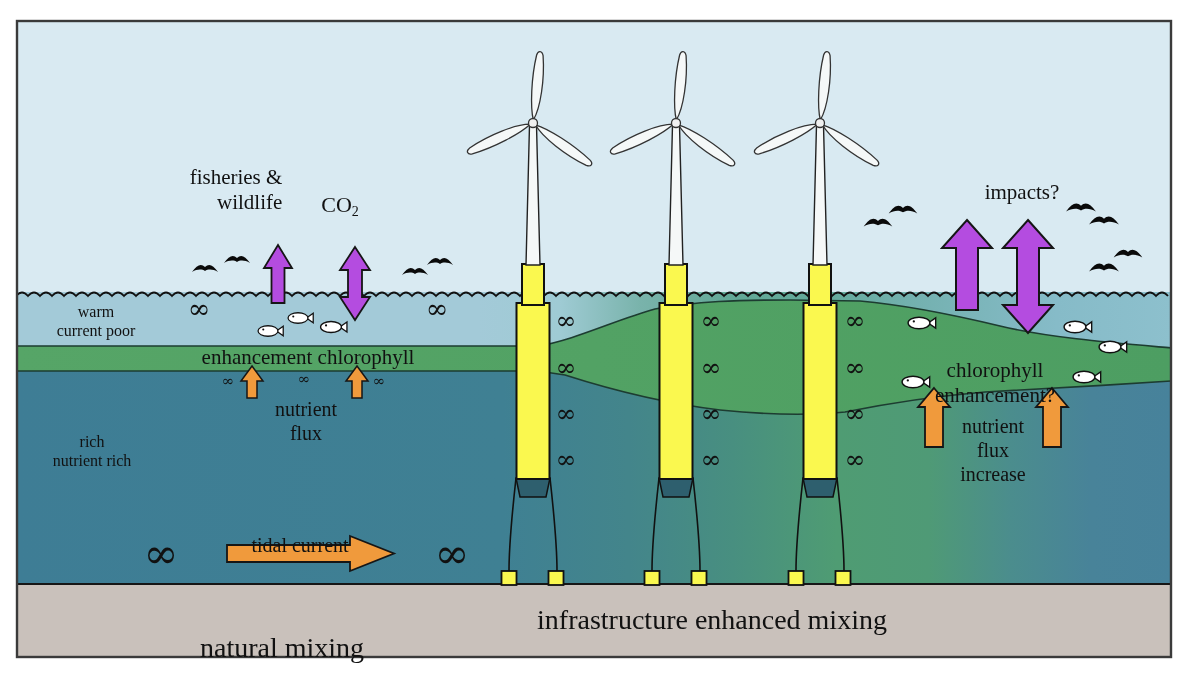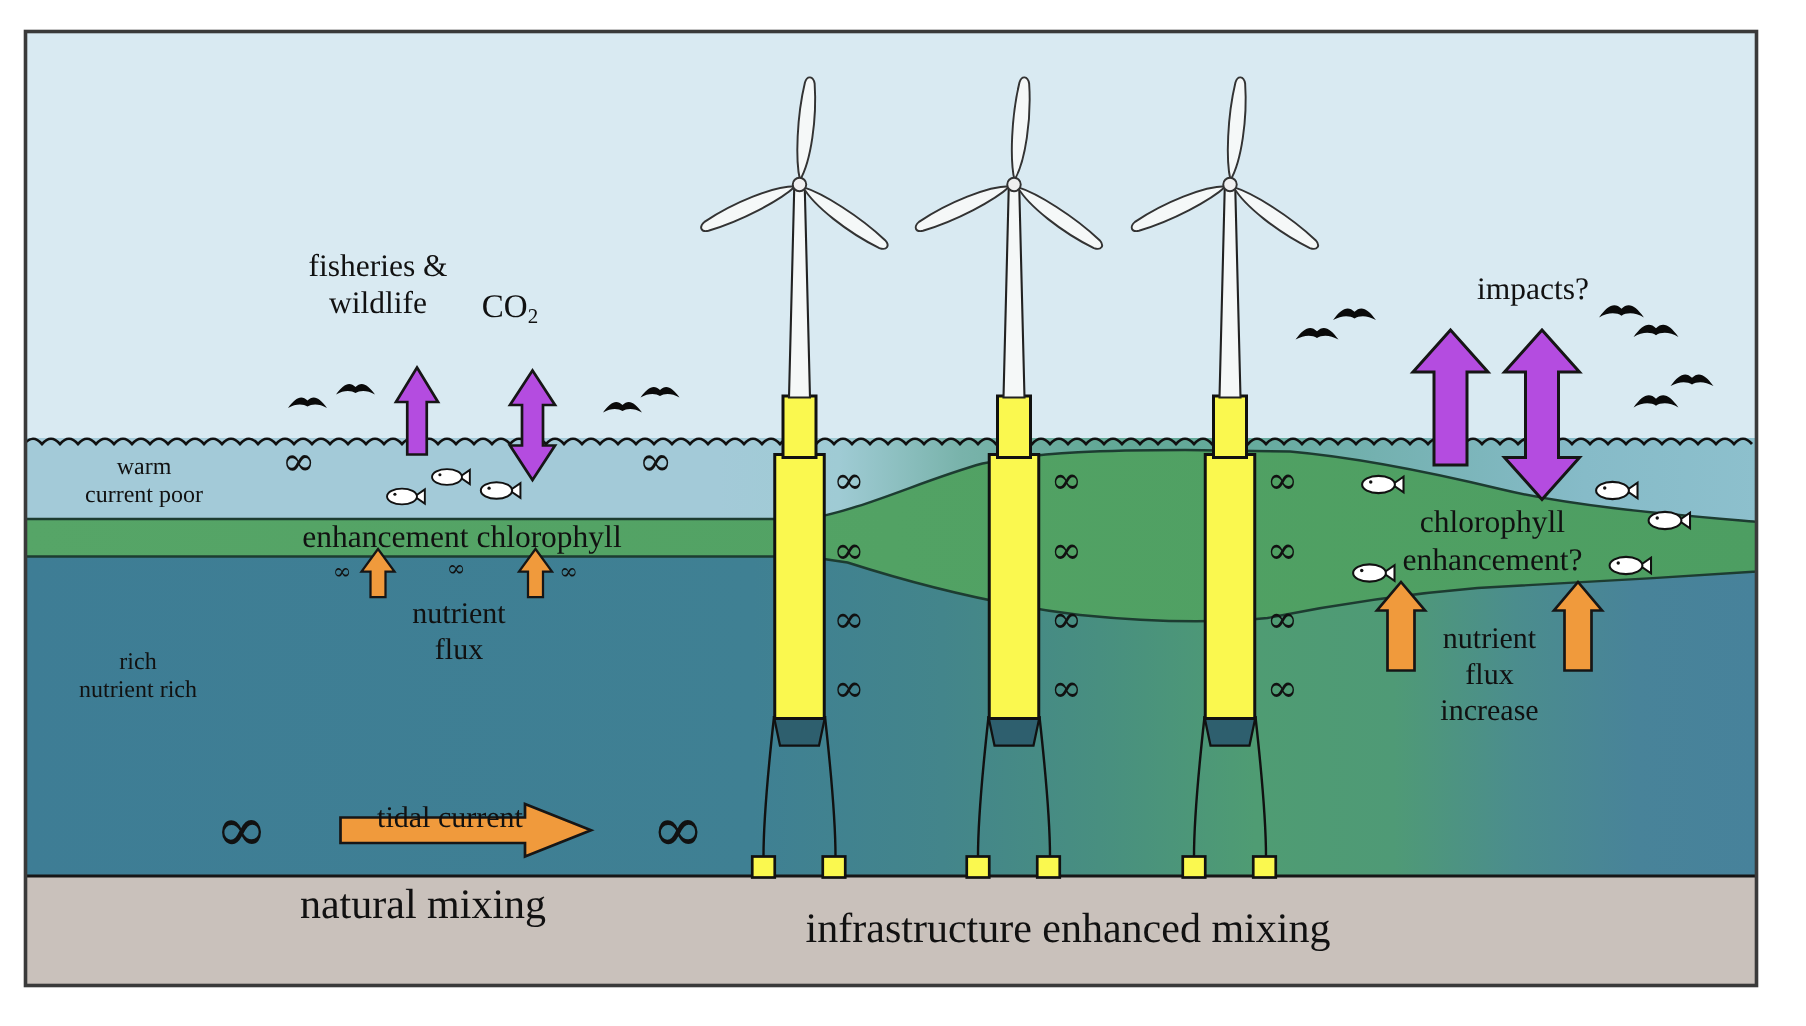--- a/index.html
+++ b/index.html
@@ -215,21 +215,21 @@
         <polygon points="357,366 368,381 362,381 362,398 352,398 352,381 346,381" fill="#f09a3c" stroke="#161616" stroke-width="1.5"></polygon>
         <polygon points="934,388 950,407 943,407 943,447 925,447 925,407 918,407" fill="#f09a3c" stroke="#161616" stroke-width="1.8"></polygon>
         <polygon points="1052,388 1068,407 1061,407 1061,447 1043,447 1043,407 1036,407" fill="#f09a3c" stroke="#161616" stroke-width="1.8"></polygon>
         <polygon points="227,545 350,545 350,536 394,553.5 350,571 350,562 227,562" fill="#f09a3c" stroke="#161616" stroke-width="1.8"></polygon>
       </g>
     </g>
 
     <rect x="17" y="21" width="1154" height="636" fill="none" stroke="#3a3a3a" stroke-width="2.4"></rect>
   </svg>
 
-  <div class="label sz21" style="left:252px;top:190px;">
+  <div class="label sz21" style="left:236px;top:190px;text-align:right;">
     <div>fisheries &amp;</div>
     <div>wildlife</div>
   </div>
   <div class="label sz22" style="left:340px;top:206px;">
     <span>CO</span><span class="co2sub">2</span>
   </div>
   <div class="label sz21" style="left:1006px;top:193px;margin-left:16px;">impacts?</div>
 
   <div class="label sz19" style="left:96px;top:321px;">
     <div>warm</div>
@@ -239,26 +239,26 @@
   <div class="label sz19" style="left:92px;top:451px;">
     <div>rich</div>
     <div>nutrient rich</div>
   </div>
   <div class="label sz20" style="left:306px;top:421px;">
     <div>nutrient</div>
     <div>flux</div>
   </div>
   <div class="label sz20" style="left:300px;top:525px;margin-top:20px;">tidal current</div>
 
-  <div class="label sz21" style="left:995px;top:361px;">
+  <div class="label sz21" style="left:995px;top:383px;">
     <div>chlorophyll</div>
     <div>enhancement?</div>
   </div>
   <div class="label sz20" style="left:993px;top:450px;">
     <div>nutrient</div>
     <div>flux</div>
     <div>increase</div>
   </div>
 
-  <div class="label sz28" style="left:282px;top:604px;text-align:right;">natural mixing</div>
+  <div class="label sz28" style="left:282px;top:648px;text-align:right;">natural mixing</div>
   <div class="label sz28" style="left:712px;top:620px;">infrastructure enhanced mixing</div>
 
 </div>
 
 </body></html>

